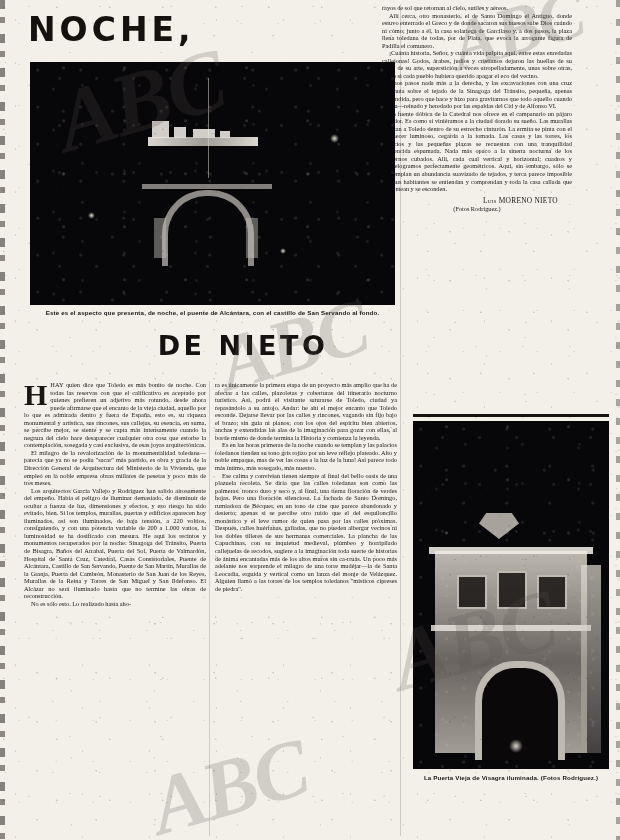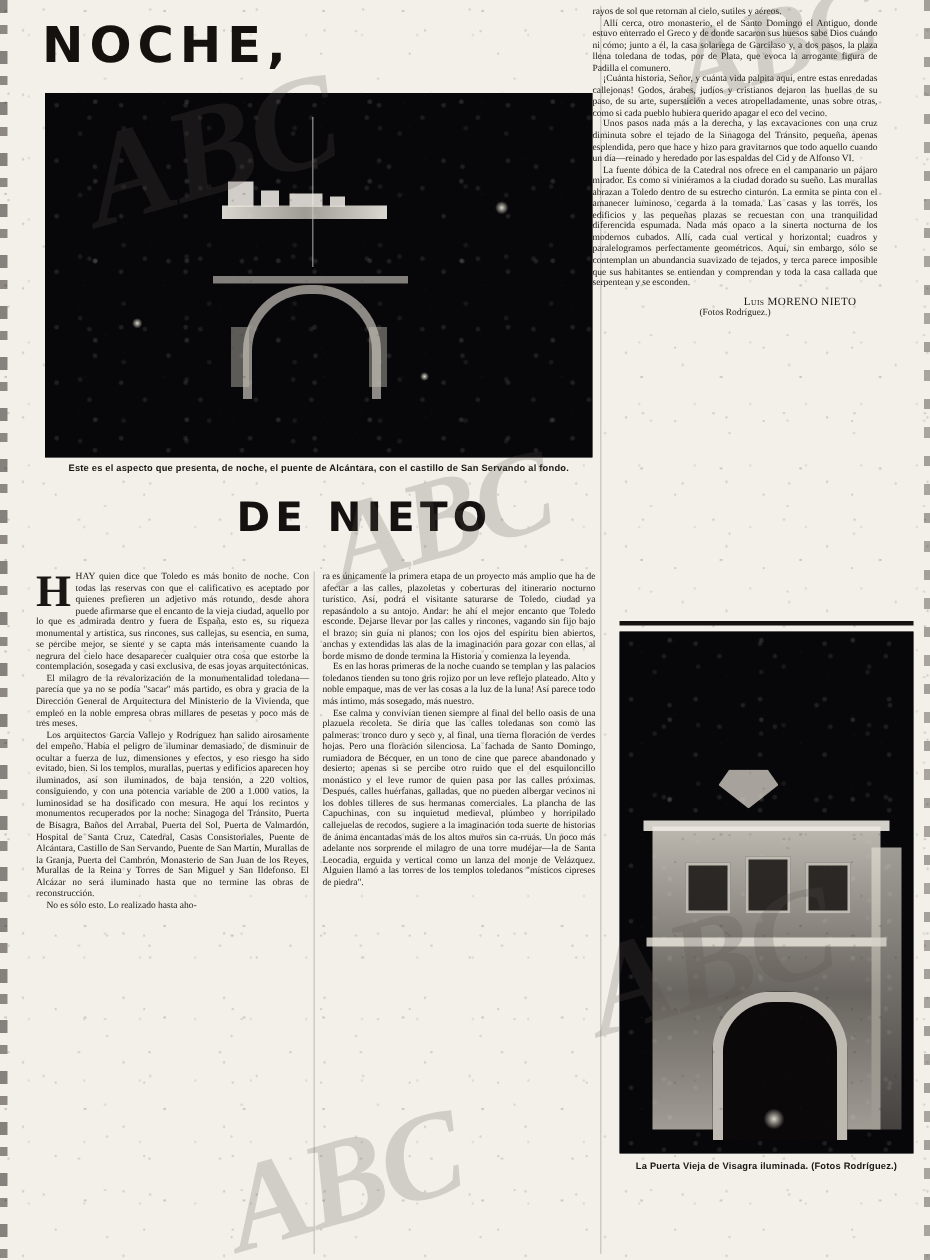--- a/index.html
+++ b/index.html
@@ -210,21 +210,21 @@
 
   <div class="col c2">
     <p class="noind">ra es únicamente la primera etapa de un proyecto más amplio que ha de afectar a las calles, plazoletas y coberturas del itinerario nocturno turístico. Así, podrá el visitante saturarse de Toledo, ciudad ya repasándolo a su antojo. Andar: he ahí el mejor encanto que Toledo esconde. Dejarse llevar por las calles y rincones, vagando sin fijo bajo el brazo; sin guía ni planos; con los ojos del espíritu bien abiertos, anchas y extendidas las alas de la imaginación para gozar con ellas, al borde mismo de donde termina la Historia y comienza la leyenda.</p>
     <p>Es en las horas primeras de la noche cuando se templan y las palacios toledanos tienden su tono gris rojizo por un leve reflejo plateado. Alto y noble empaque, mas de ver las cosas a la luz de la luna! Así parece todo más íntimo, más sosegado, más nuestro.</p>
     <p>Ese calma y convivían tienen siempre al final del bello oasis de una plazuela recoleta. Se diría que las calles toledanas son como las palmeras: tronco duro y seco y, al final, una tierna floración de verdes hojas. Pero una floración silenciosa. La fachada de Santo Domingo, rumiadora de Bécquer, en un tono de cine que parece abandonado y desierto; apenas si se percibe otro ruido que el del esquiloncillo monástico y el leve rumor de quien pasa por las calles próximas. Después, calles huérfanas, galladas, que no pueden albergar vecinos ni los dobles tilleres de sus hermanas comerciales. La plancha de las Capuchinas, con su inquietud medieval, plúmbeo y horripilado callejuelas de recodos, sugiere a la imaginación toda suerte de historias de ánima encantadas más de los altos muros sin ca-rruás. Un poco más adelante nos sorprende el milagro de una torre mudéjar—la de Santa Leocadia, erguida y vertical como un lanza del monje de Velázquez. Alguien llamó a las torres de los templos toledanos "místicos cipreses de piedra".</p>
   </div>
 
 </div>
 
 <div class="c3-wrap" style="top:4px;">
-  <div class="col" style="position:relative;left:13px;width:190px;">
+  <div class="col" style="position:relative;left:0;width:190px;">
     <p class="noind">rayos de sol que retornan al cielo, sutiles y aéreos.</p>
     <p>Allí cerca, otro monasterio, el de Santo Domingo el Antiguo, donde estuvo enterrado el Greco y de donde sacaron sus huesos sabe Dios cuándo ni cómo; junto a él, la casa solariega de Garcilaso y, a dos pasos, la plaza llena toledana de todas, por de Plata, que evoca la arrogante figura de Padilla el comunero.</p>
     <p>¡Cuánta historia, Señor, y cuánta vida palpita aquí, entre estas enredadas callejonas! Godos, árabes, judíos y cristianos dejaron las huellas de su paso, de su arte, superstición a veces atropelladamente, unas sobre otras, como si cada pueblo hubiera querido apagar el eco del vecino.</p>
     <p>Unos pasos nada más a la derecha, y las excavaciones con una cruz diminuta sobre el tejado de la Sinagoga del Tránsito, pequeña, apenas esplendida, pero que hace y hizo para gravitarnos que todo aquello cuando un día—reinado y heredado por las espaldas del Cid y de Alfonso VI.</p>
     <p>La fuente dóbica de la Catedral nos ofrece en el campanario un pájaro mirador. Es como si viniéramos a la ciudad dorado su sueño. Las murallas abrazan a Toledo dentro de su estrecho cinturón. La ermita se pinta con el amanecer luminoso, cegarda a la tomada. Las casas y las torres, los edificios y las pequeñas plazas se recuestan con una tranquilidad diferencida espumada. Nada más opaco a la sinerta nocturna de los modernos cubados. Allí, cada cual vertical y horizontal; cuadros y paralelogramos perfectamente geométricos. Aquí, sin embargo, sólo se contemplan un abundancia suavizado de tejados, y terca parece imposible que sus habitantes se entiendan y comprendan y toda la casa callada que serpentean y se esconden.</p>
     <div class="byline">Luis MORENO NIETO</div>
     <div class="credit">(Fotos Rodríguez.)</div>
   </div>
 </div>
 

